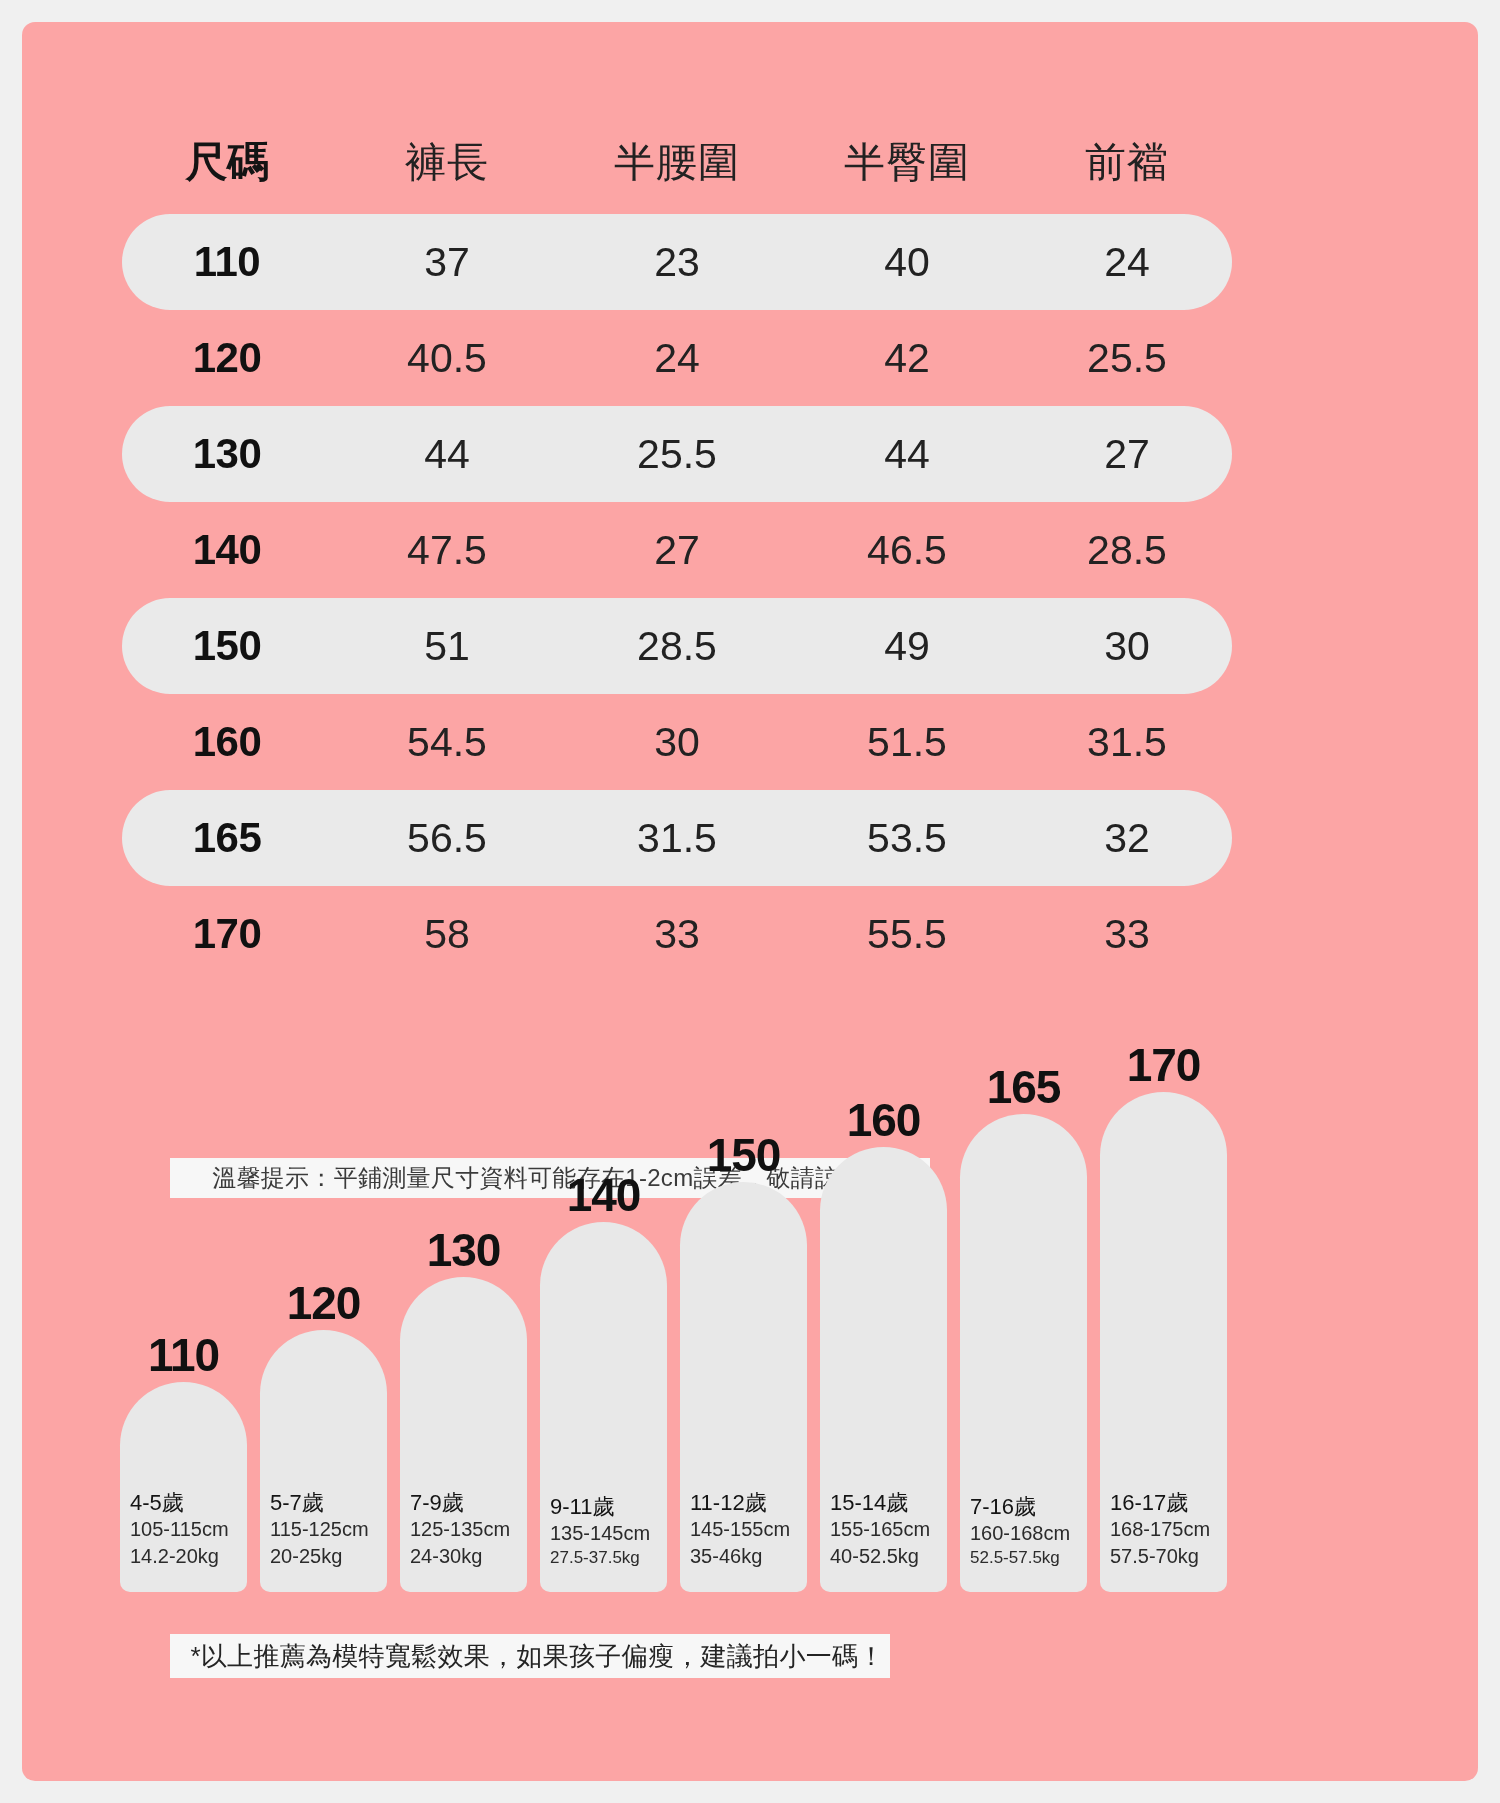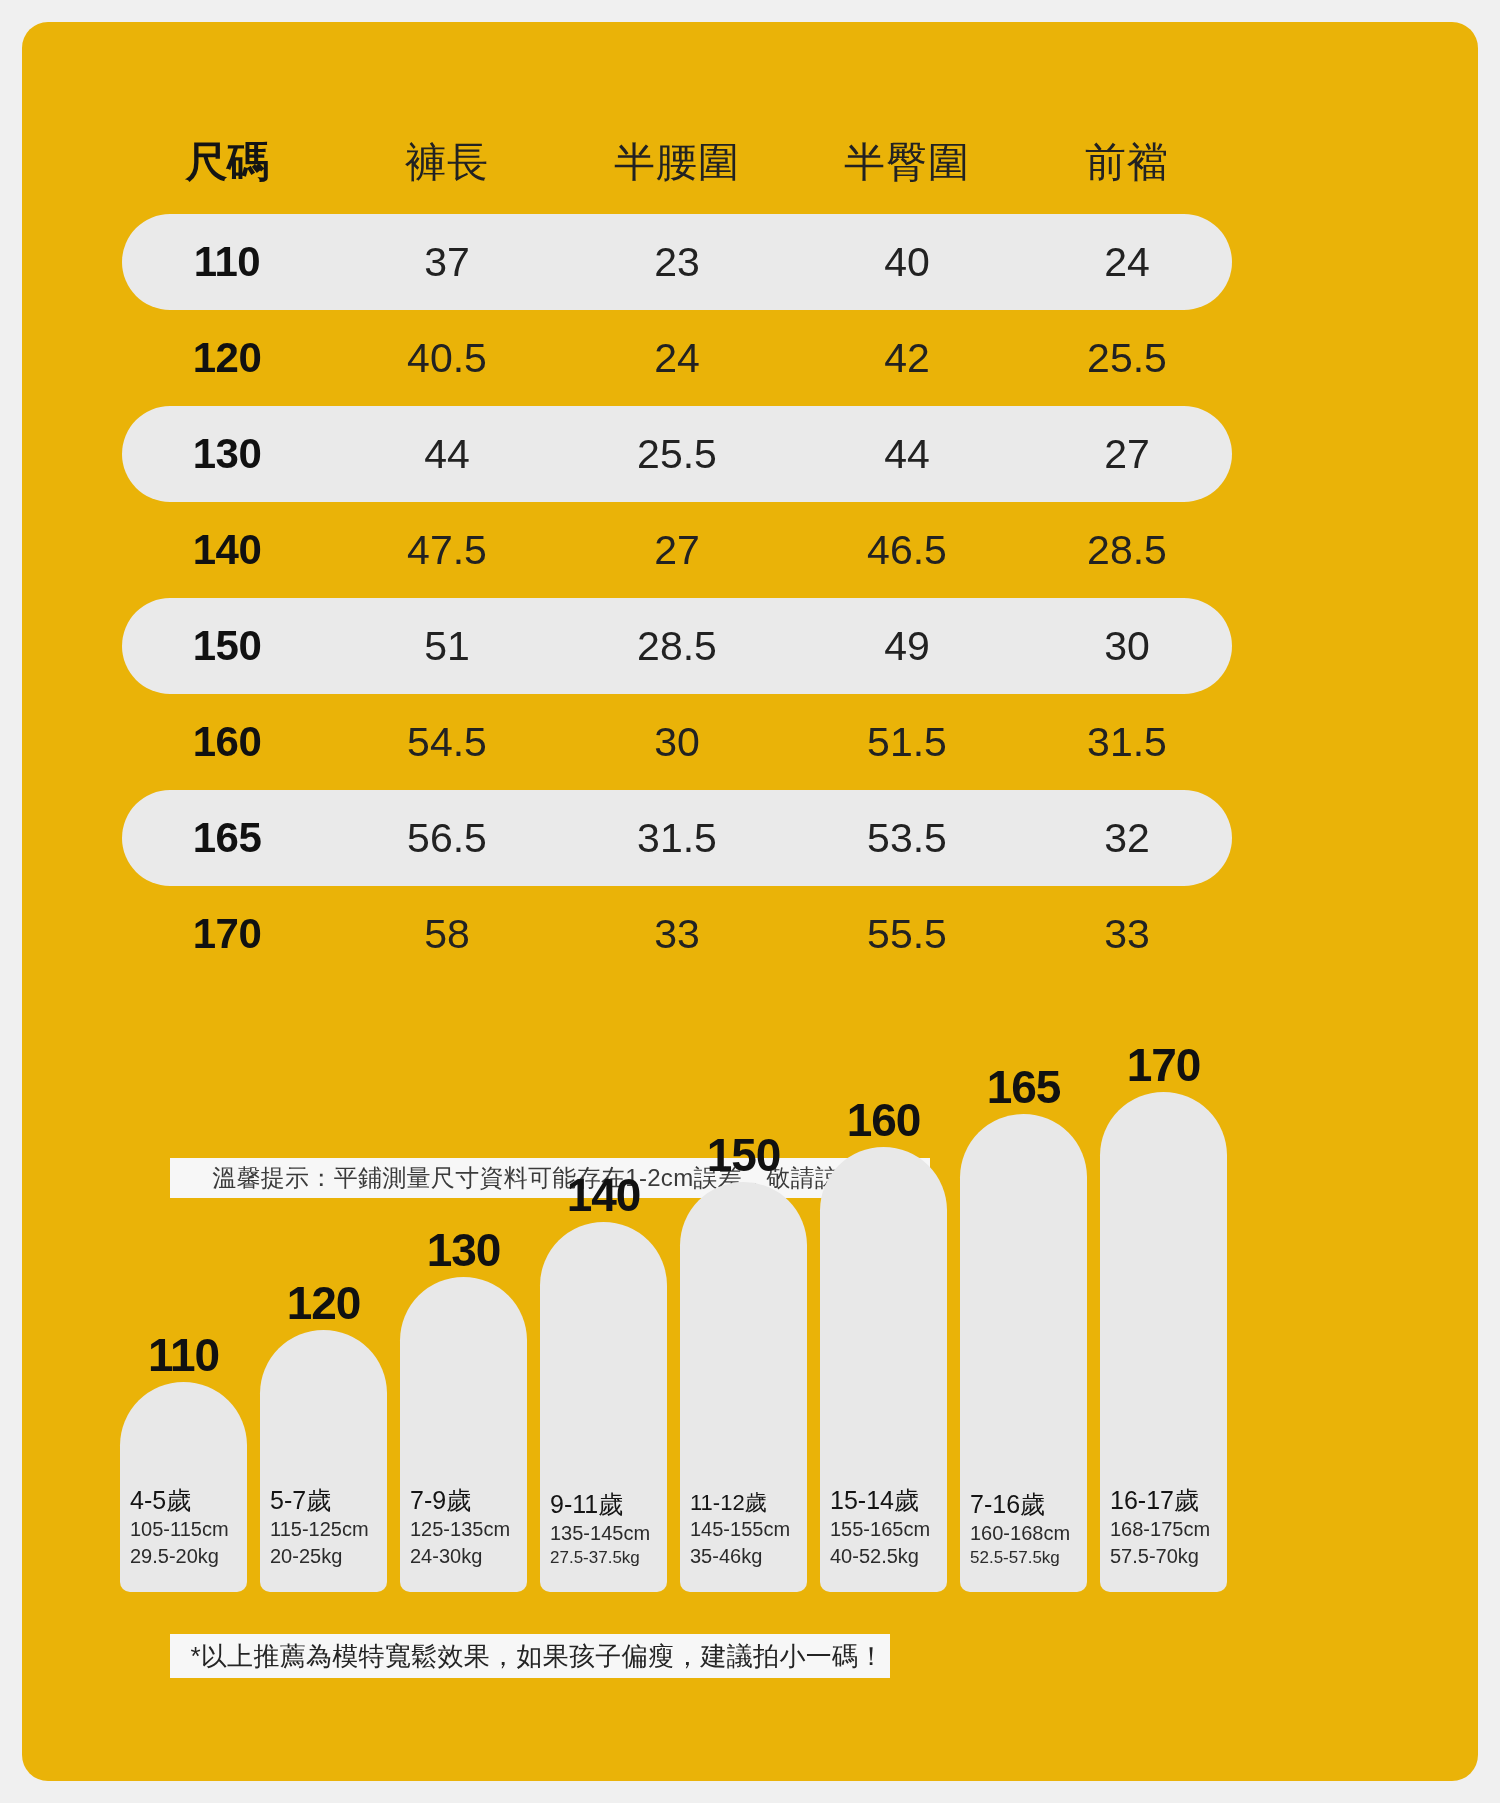--- a/index.html
+++ b/index.html
@@ -18,22 +18,22 @@
     width: 1500px;
     height: 1803px;
     background: #f0f0f0;
   }
   .card {
     position: absolute;
     left: 22px;
     top: 22px;
     width: 1456px;
     height: 1759px;
-    background: #eab308;
-    border-radius: 26px;
+    background: #fca5a5;
+    border-radius: 13px;
   }
 
   
   .table {
     position: absolute;
     left: 100px;
     top: 88px;
     width: 1110px;
   }
   .trow {
@@ -130,21 +130,21 @@
   .bar-text {
     position: absolute;
     bottom: 22px;
     left: 0;
     width: 127px;
     padding: 0 10px;
     box-sizing: border-box;
     text-align: left;
   }
   .bar-age {
-    font-size: 25px;
+    font-size: 22px;
     color: #141414;
     line-height: 1.25;
     white-space: nowrap;
   }
   .bar-ht, .bar-wt {
     font-size: 20px;
     color: #2b2b2b;
     line-height: 1.35;
     white-space: nowrap;
   }
@@ -257,21 +257,21 @@
     </div>
 
     <div class="bars">
 
       <div class="bar-wrap" style="left:0px;">
         <div class="bar-label" style="bottom:214px;">110</div>
         <div class="bar-shape" style="height:210px;"></div>
         <div class="bar-text">
           <div class="bar-age">4-5歲</div>
           <div class="bar-ht">105-115cm</div>
-          <div class="bar-wt">29.5-20kg</div>
+          <div class="bar-wt">14.2-20kg</div>
         </div>
       </div>
 
       <div class="bar-wrap" style="left:140px;">
         <div class="bar-label" style="bottom:266px;">120</div>
         <div class="bar-shape" style="height:262px;"></div>
         <div class="bar-text">
           <div class="bar-age">5-7歲</div>
           <div class="bar-ht">115-125cm</div>
           <div class="bar-wt">20-25kg</div>

